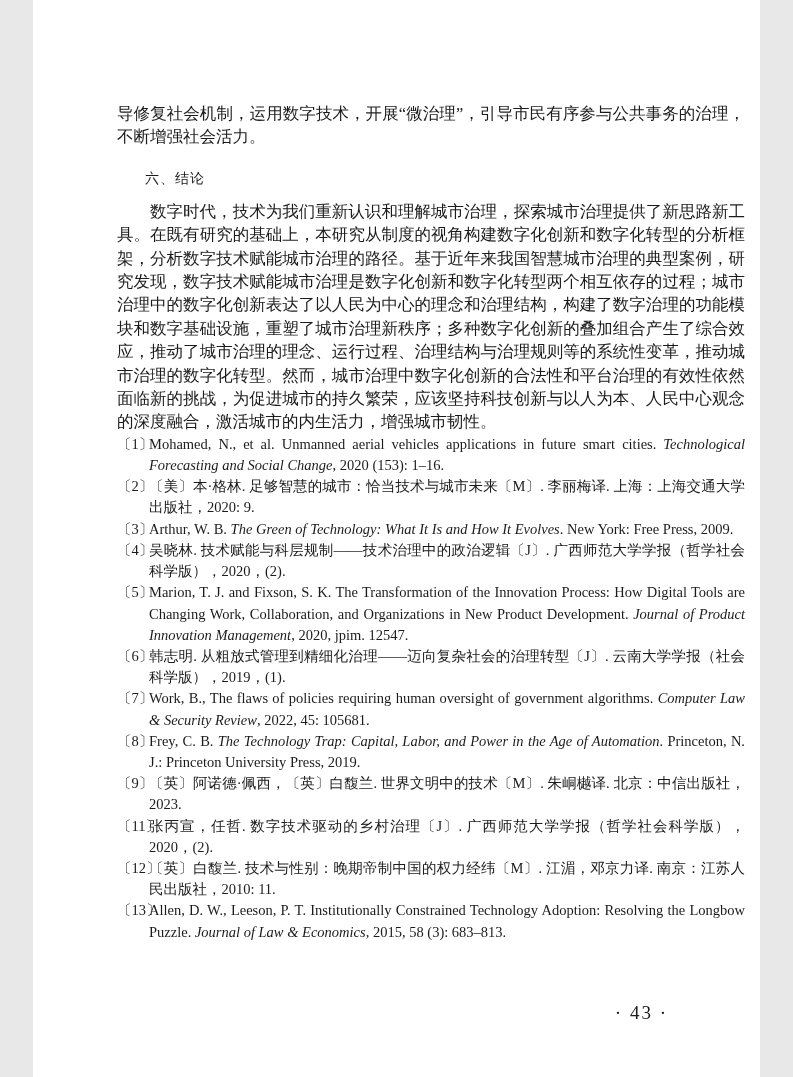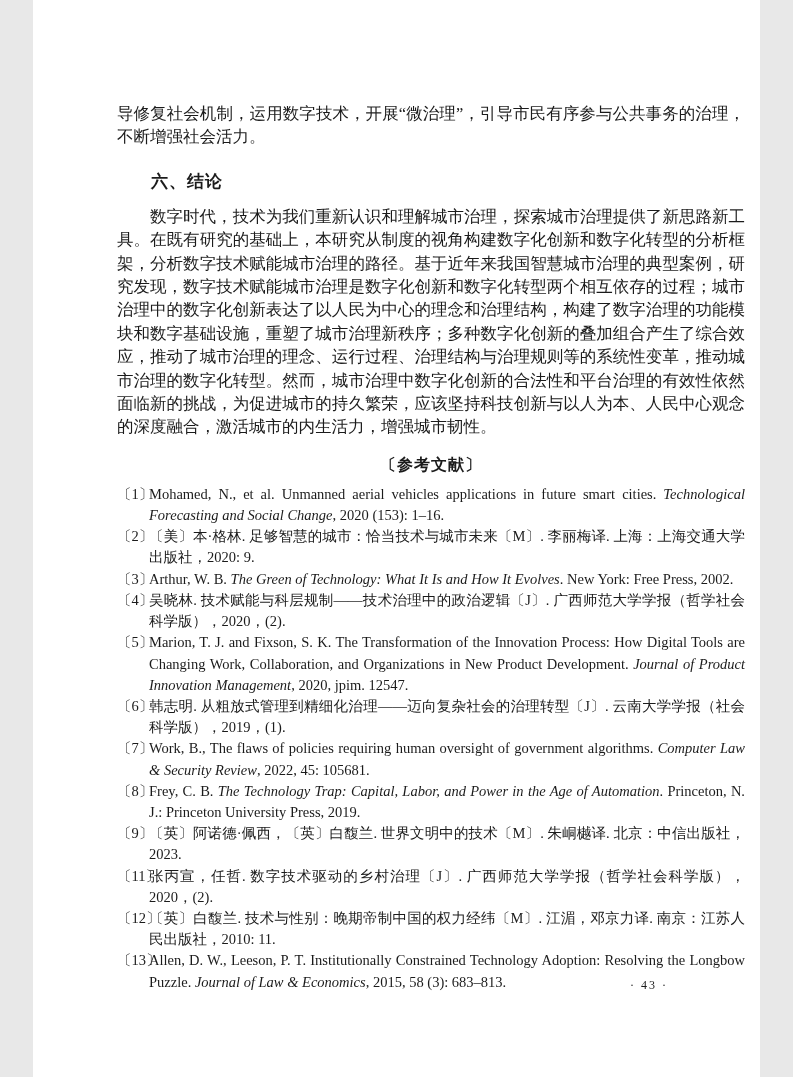--- a/index.html
+++ b/index.html
@@ -23,22 +23,22 @@
   .para {
     margin: 0;
     font-size: 16.5px;
     line-height: 23.4px;
     text-align: justify;
     text-justify: inter-ideograph;
   }
   .indent { text-indent: 2em; }
   .section-heading {
     margin: 21px 0 12px 0;
-    font-size: 17px;
-    font-weight: 700;
+    font-size: 14px;
+    font-weight: 400;
     text-indent: 2em;
     letter-spacing: 1px;
   }
   .ref-heading {
     margin: 16px 0 8px 0;
     font-size: 16px;
     font-weight: 700;
     text-align: center;
     letter-spacing: 1px;
   }
@@ -54,44 +54,43 @@
   }
   .ref-label {
     position: absolute;
     left: 0;
     top: 0;
     white-space: nowrap;
   }
   .ref-text em { font-style: italic; }
   .page-number {
     position: absolute;
-    top: 978px;
+    top: 1002px;
     right: 92px;
-    font-size: 12px;
+    font-size: 19px;
     letter-spacing: 2px;
   }
 </style>
 </head>
 <body>
 
 <div class="page">
   <div class="content">
 
     <p class="para">导修复社会机制，运用数字技术，开展“微治理”，引导市民有序参与公共事务的治理，不断增强社会活力。</p>
 
     <h2 class="section-heading">六、结论</h2>
 
     <p class="para indent">数字时代，技术为我们重新认识和理解城市治理，探索城市治理提供了新思路新工具。在既有研究的基础上，本研究从制度的视角构建数字化创新和数字化转型的分析框架，分析数字技术赋能城市治理的路径。基于近年来我国智慧城市治理的典型案例，研究发现，数字技术赋能城市治理是数字化创新和数字化转型两个相互依存的过程；城市治理中的数字化创新表达了以人民为中心的理念和治理结构，构建了数字治理的功能模块和数字基础设施，重塑了城市治理新秩序；多种数字化创新的叠加组合产生了综合效应，推动了城市治理的理念、运行过程、治理结构与治理规则等的系统性变革，推动城市治理的数字化转型。然而，城市治理中数字化创新的合法性和平台治理的有效性依然面临新的挑战，为促进城市的持久繁荣，应该坚持科技创新与以人为本、人民中心观念的深度融合，激活城市的内生活力，增强城市韧性。</p>
 
-    <h3 class="ref-heading">〔参考文献〕</h3>
 
     <div class="ref-list" id="ref-list">
         <div class="ref-item"><span class="ref-label">〔1〕</span><span class="ref-text"><span>Mohamed, N., et al. Unmanned aerial vehicles applications in future smart cities. </span><em>Technological Forecasting and Social Change</em><span>, 2020 (153): 1–16.</span></span></div>
         <div class="ref-item"><span class="ref-label">〔2〕</span><span class="ref-text"><span>〔美〕本·格林. 足够智慧的城市：恰当技术与城市未来〔M〕. 李丽梅译. 上海：上海交通大学出版社，2020: 9.</span></span></div>
-        <div class="ref-item"><span class="ref-label">〔3〕</span><span class="ref-text"><span>Arthur, W. B. </span><em>The Green of Technology: What It Is and How It Evolves</em><span>. New York: Free Press, 2002.</span></span></div>
+        <div class="ref-item"><span class="ref-label">〔3〕</span><span class="ref-text"><span>Arthur, W. B. </span><em>The Green of Technology: What It Is and How It Evolves</em><span>. New York: Free Press, 2009.</span></span></div>
         <div class="ref-item"><span class="ref-label">〔4〕</span><span class="ref-text"><span>吴晓林. 技术赋能与科层规制——技术治理中的政治逻辑〔J〕. 广西师范大学学报（哲学社会科学版），2020，(2).</span></span></div>
         <div class="ref-item"><span class="ref-label">〔5〕</span><span class="ref-text"><span>Marion, T. J. and Fixson, S. K. The Transformation of the Innovation Process: How Digital Tools are Changing Work, Collaboration, and Organizations in New Product Development. </span><em>Journal of Product Innovation Management</em><span>, 2020, jpim. 12547.</span></span></div>
         <div class="ref-item"><span class="ref-label">〔6〕</span><span class="ref-text"><span>韩志明. 从粗放式管理到精细化治理——迈向复杂社会的治理转型〔J〕. 云南大学学报（社会科学版），2019，(1).</span></span></div>
         <div class="ref-item"><span class="ref-label">〔7〕</span><span class="ref-text"><span>Work, B., The flaws of policies requiring human oversight of government algorithms. </span><em>Computer Law &amp; Security Review</em><span>, 2022, 45: 105681.</span></span></div>
         <div class="ref-item"><span class="ref-label">〔8〕</span><span class="ref-text"><span>Frey, C. B. </span><em>The Technology Trap: Capital, Labor, and Power in the Age of Automation</em><span>. Princeton, N. J.: Princeton University Press, 2019.</span></span></div>
         <div class="ref-item"><span class="ref-label">〔9〕</span><span class="ref-text"><span>〔英〕阿诺德·佩西，〔英〕白馥兰. 世界文明中的技术〔M〕. 朱峒樾译. 北京：中信出版社，2023.</span></span></div>
         <div class="ref-item"><span class="ref-label">〔11〕</span><span class="ref-text"><span>张丙宣，任哲. 数字技术驱动的乡村治理〔J〕. 广西师范大学学报（哲学社会科学版），2020，(2).</span></span></div>
         <div class="ref-item"><span class="ref-label">〔12〕</span><span class="ref-text"><span>〔英〕白馥兰. 技术与性别：晚期帝制中国的权力经纬〔M〕. 江湄，邓京力译. 南京：江苏人民出版社，2010: 11.</span></span></div>
         <div class="ref-item"><span class="ref-label">〔13〕</span><span class="ref-text"><span>Allen, D. W., Leeson, P. T. Institutionally Constrained Technology Adoption: Resolving the Longbow Puzzle. </span><em>Journal of Law &amp; Economics</em><span>, 2015, 58 (3): 683–813.</span></span></div>
       </div>

